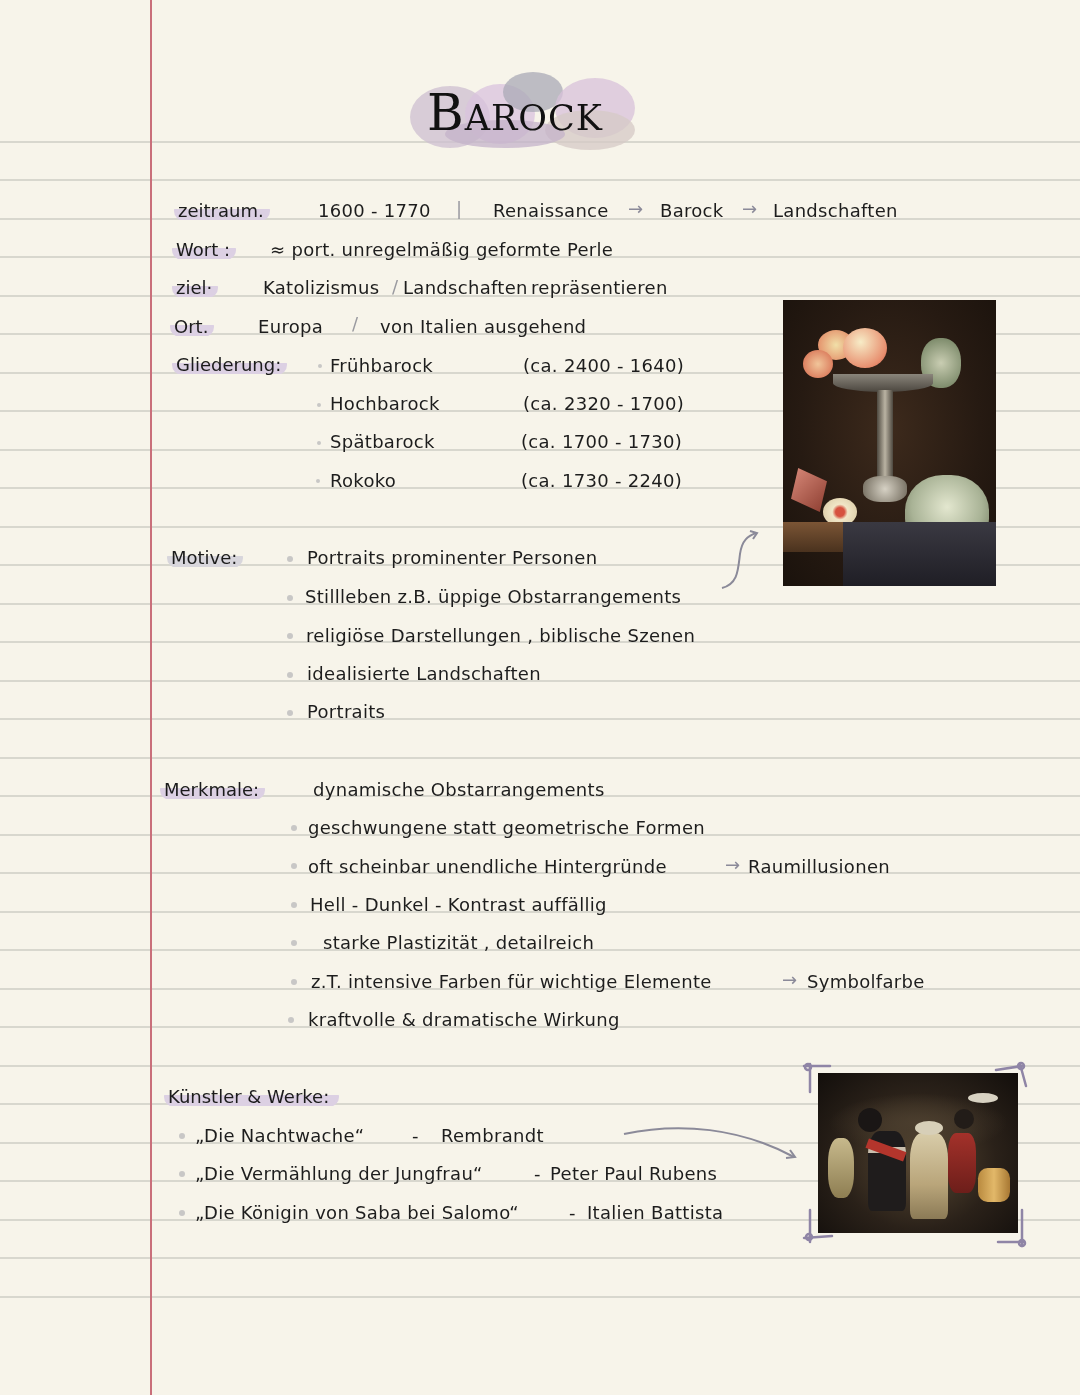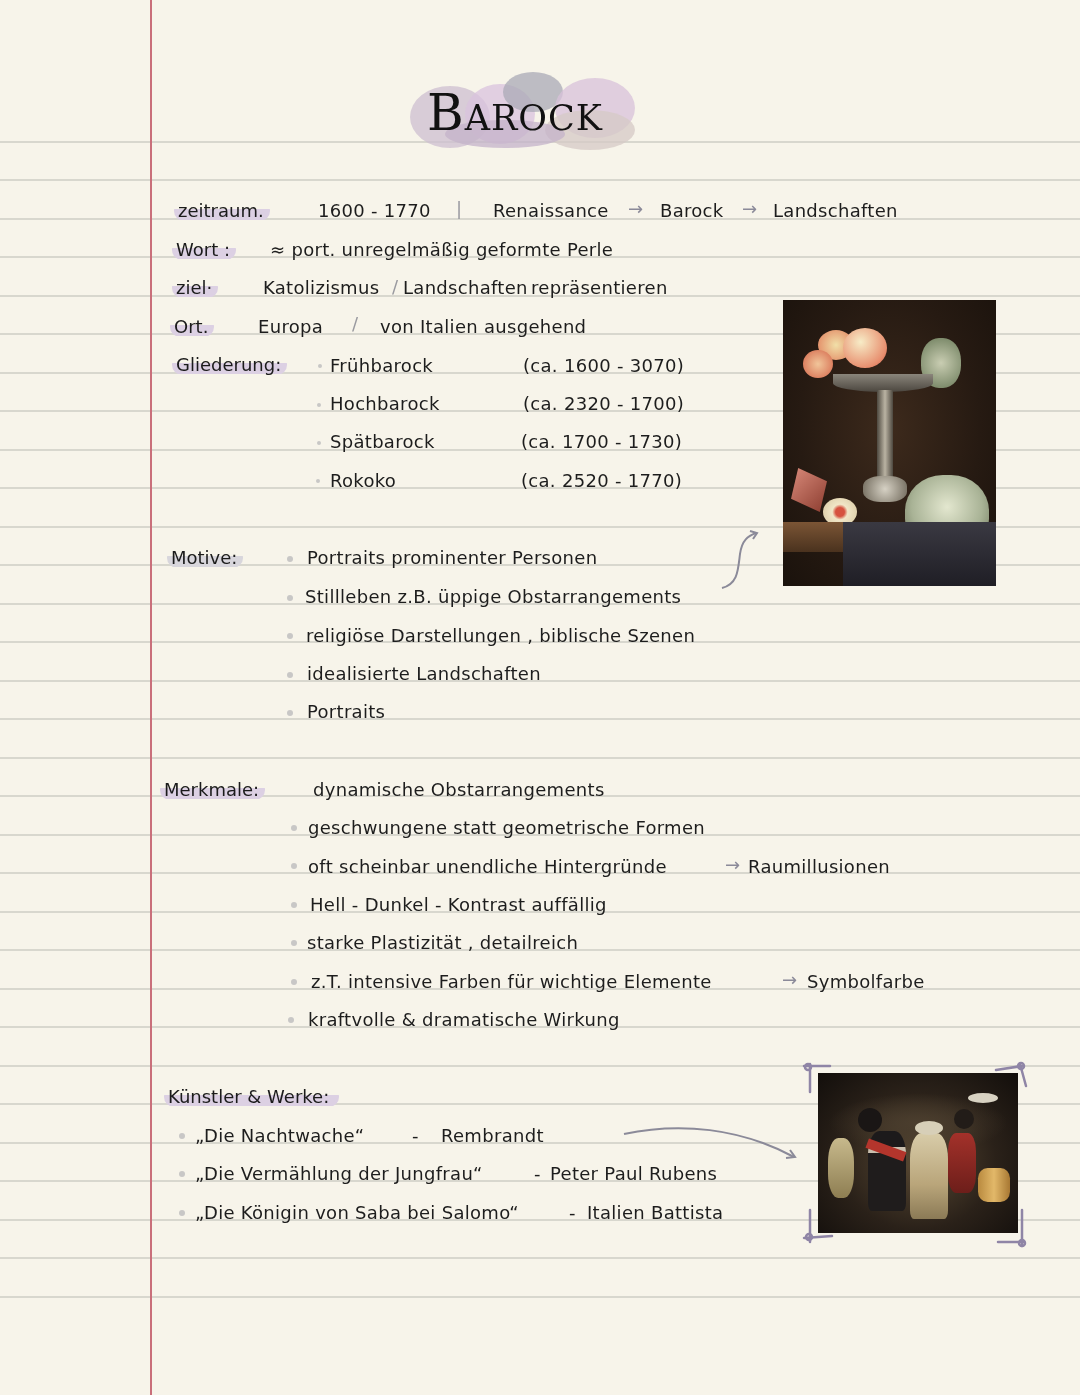--- a/index.html
+++ b/index.html
@@ -98,30 +98,30 @@
 
 <span class="lbl" style="left:170px;top:316px">Ort.</span>
 <span class="t" style="left:258px;top:316px">Europa</span>
 <span class="t dot" style="left:352px;top:313px">/</span>
 <span class="t" style="left:380px;top:316px">von Italien ausgehend</span>
 
 <span class="lbl" style="left:172px;top:354px">Gliederung:</span>
 <div>
   <span class="bullet" style="left:318px;top:364px;width:4px;height:4px"></span>
   <span class="t" style="left:330px;top:355px">Frühbarock</span>
-  <span class="t" style="left:523px;top:355px">(ca. 1600 - 3070)</span>
+  <span class="t" style="left:523px;top:355px">(ca. 2400 - 1640)</span>
   <span class="bullet" style="left:317px;top:403px;width:4px;height:4px"></span>
   <span class="t" style="left:330px;top:393px">Hochbarock</span>
   <span class="t" style="left:523px;top:393px">(ca. 2320 - 1700)</span>
   <span class="bullet" style="left:317px;top:441px;width:4px;height:4px"></span>
   <span class="t" style="left:330px;top:431px">Spätbarock</span>
   <span class="t" style="left:521px;top:431px">(ca. 1700 - 1730)</span>
   <span class="bullet" style="left:316px;top:479px;width:4px;height:4px"></span>
   <span class="t" style="left:330px;top:470px">Rokoko</span>
-  <span class="t" style="left:521px;top:470px">(ca. 2520 - 1770)</span>
+  <span class="t" style="left:521px;top:470px">(ca. 1730 - 2240)</span>
 </div>
 
 <div class="painting" style="left:783px;top:300px;width:213px;height:286px;background:radial-gradient(ellipse at 50% 45%, #3d2a1c 0%, #261a12 60%, #1a120c 100%)">
   <div style="position:absolute;left:35px;top:30px;width:36px;height:30px;border-radius:50%;background:radial-gradient(circle,#f1dfa8,#e07c5a)"></div>
   <div style="position:absolute;left:60px;top:28px;width:44px;height:40px;border-radius:50%;background:radial-gradient(circle at 40% 35%,#f7ecc7,#e88f6f 70%,#c5503e)"></div>
   <div style="position:absolute;left:20px;top:50px;width:30px;height:28px;border-radius:50%;background:radial-gradient(circle,#f1c59a,#d4664a)"></div>
   <div style="position:absolute;left:138px;top:38px;width:40px;height:50px;border-radius:45%;background:radial-gradient(circle,#c9cdb2,#7c8a6a 80%)"></div>
   <div style="position:absolute;left:50px;top:74px;width:100px;height:18px;border-radius:0 0 50% 50%;background:linear-gradient(#8a857b,#4b463f)"></div>
   <div style="position:absolute;left:94px;top:90px;width:16px;height:90px;background:linear-gradient(90deg,#4d483f,#bab3a3,#4d483f)"></div>
   <div style="position:absolute;left:80px;top:176px;width:44px;height:26px;border-radius:40%;background:radial-gradient(circle,#d6d1c4,#6e6759)"></div>
@@ -159,21 +159,21 @@
 
   <span class="bullet" style="left:291px;top:863px"></span>
   <span class="t" style="left:308px;top:856px">oft scheinbar unendliche Hintergründe</span>
   <span class="t arrow" style="left:725px;top:854px">→</span>
   <span class="t" style="left:748px;top:856px">Raumillusionen</span>
 
   <span class="bullet" style="left:291px;top:902px"></span>
   <span class="t" style="left:310px;top:894px">Hell - Dunkel - Kontrast auffällig</span>
 
   <span class="bullet" style="left:291px;top:940px"></span>
-  <span class="t" style="left:307px;top:932px">starke Plastizität , detailreich</span>
+  <span class="t" style="left:323px;top:932px">starke Plastizität , detailreich</span>
 
   <span class="bullet" style="left:291px;top:979px"></span>
   <span class="t" style="left:311px;top:971px">z.T. intensive Farben für wichtige Elemente</span>
   <span class="t arrow" style="left:782px;top:969px">→</span>
   <span class="t" style="left:807px;top:971px">Symbolfarbe</span>
 
   <span class="bullet" style="left:288px;top:1017px"></span>
   <span class="t" style="left:308px;top:1009px">kraftvolle &amp; dramatische Wirkung</span>
 </div>
 

